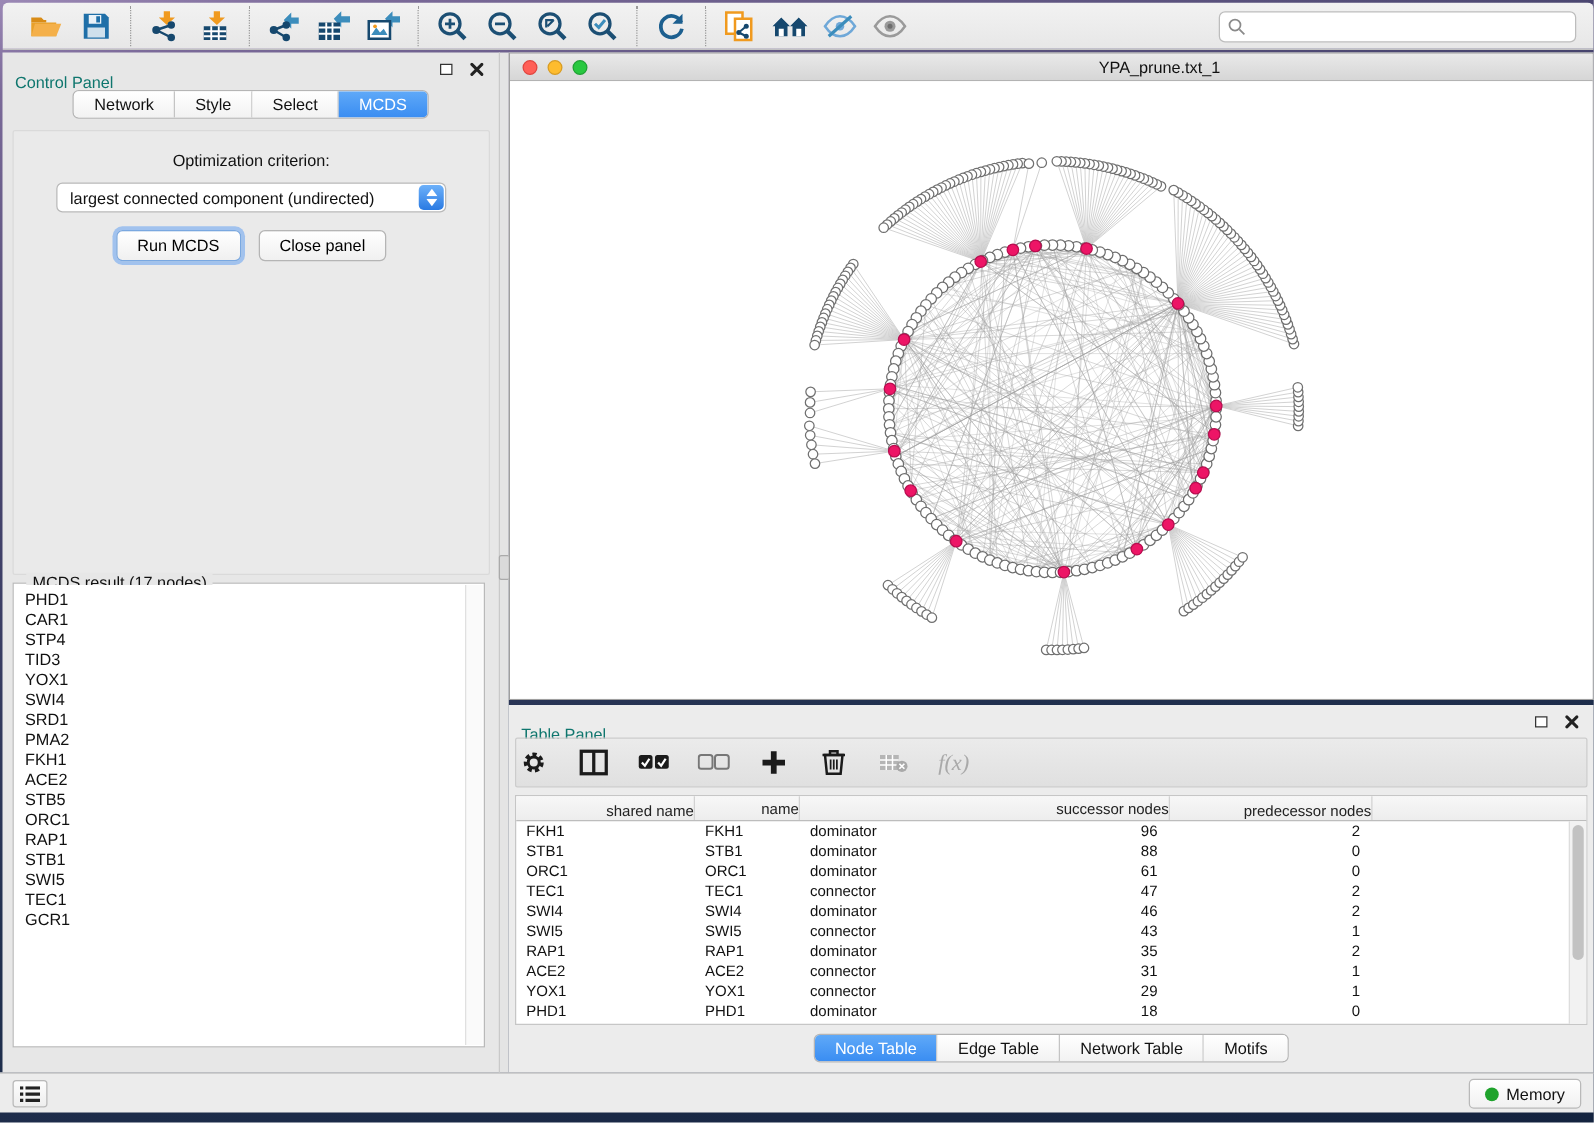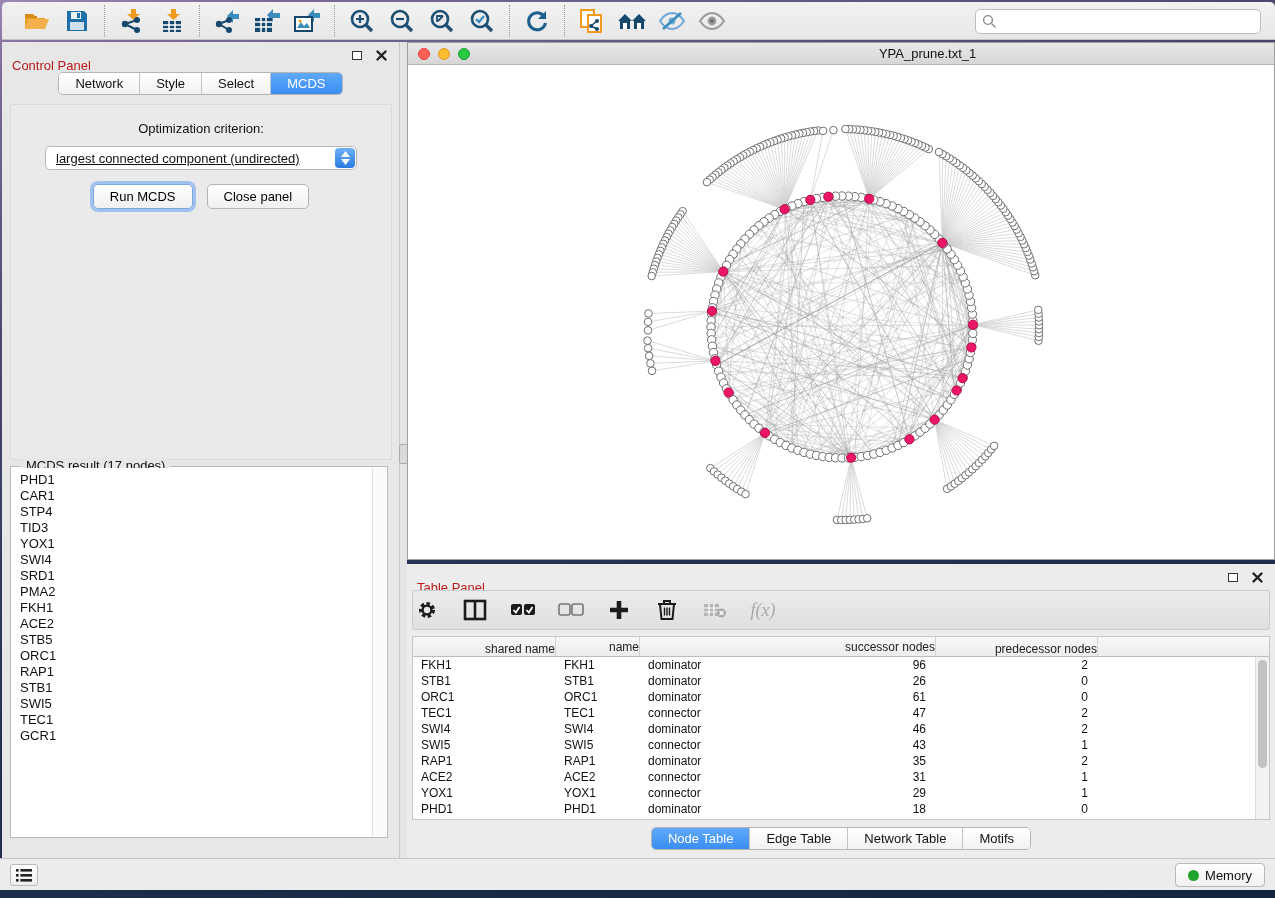--- a/index.html
+++ b/index.html
@@ -18,37 +18,37 @@
   .tb-group + .tb-group { border-left:1px dotted #9a9a9a; }
   .tb-btn { width:30px; height:28px; display:flex; align-items:center; justify-content:center; cursor:pointer; }
   .search-wrap { position:absolute; right:14px; top:7px; width:286px; height:25px; }
   .search-wrap input { width:100%; height:100%; border:1px solid #bdbdbd; border-radius:5px; background:#fff;
     padding:0 8px 0 26px; font-size:12px; outline:none; font-family:"Liberation Sans",sans-serif; }
   .search-icon { position:absolute; left:7px; top:5px; }
 
   
   .control-panel { left:2px; top:42px; width:398px; height:816px; background:#e7e7e7; border-right:1px solid #c9c9c9; }
   .panel-titlebar { height:26px; display:flex; align-items:center; padding:0 10px; }
-  .panel-title { font-size:13px; color:#b91c1c;margin-top:21px; }
+  .panel-title { font-size:13px; color:#0f766e;margin-top:21px; }
   .panel-titlebar .spacer { flex:1; }
   .mini-btn { width:16px; height:16px; display:flex; align-items:center; justify-content:center; margin-left:8px; cursor:pointer; }
   .float-glyph { width:10px; height:9px; border:1.4px solid #333; background:#fff; }
 
   .seg-tabs { display:flex; justify-content:center; margin-top:4px; }
   .seg { display:flex; border:1px solid #b5b5b5; border-radius:5px; overflow:hidden; background:#fff; }
   .seg-tab { padding:3px 16px; font-size:13px; background:linear-gradient(#ffffff,#f2f2f2); color:#111; cursor:pointer; border-right:1px solid #c4c4c4; }
   .seg-tab:last-child { border-right:none; }
   .seg-tab.active { background:linear-gradient(#5fa9f8,var(--accent)); color:#fff; }
 
   .mcds-panel { position:absolute; left:8px; top:62px; width:382px; height:356px; background:#eaeaea;
     border:1px solid #dadada; border-radius:2px; text-align:center; }
   .opt-label { margin-top:16px; font-size:13px; }
   .dropdown { position:relative; margin:10px auto 0; width:312px; height:24px; background:#fff; border:1px solid #b9b9b9;
     border-radius:5px; display:flex; align-items:center; padding:0 30px 0 10px; font-size:13px; cursor:pointer; }
-  .dd-text { white-space:nowrap; overflow:hidden;text-decoration:underline; }
+  .dd-text { white-space:nowrap; overflow:hidden; }
   .dd-stepper { position:absolute; right:1px; top:1px; width:20px; height:20px; border-radius:4px;
     background:linear-gradient(#6db1fa,#2a7ae2); display:flex; flex-direction:column; align-items:center; justify-content:center; gap:2px; }
   .dd-stepper svg { display:block; }
   .btn-row { margin-top:14px; display:flex; justify-content:center; gap:14px; }
   .push-btn { background:linear-gradient(#ffffff,#f0f0f0); border:1px solid #b5b5b5; border-radius:5px;
     padding:4px 16px; font-size:13px; cursor:pointer; font-family:"Liberation Sans",sans-serif; }
   .push-btn.focused { box-shadow:0 0 0 3px rgba(100,160,240,.55); border-color:#7aa8e0; }
 
   .groupbox { position:absolute; left:8px; top:424px; width:378px; height:372px; border:1px solid #b9b9b9; background:#fff; }
   .groupbox-title { position:absolute; top:-9px; left:10px; background:#e7e7e7; padding:0 5px; font-size:13px; }
@@ -1272,21 +1272,21 @@
           <div class="td left" style="width: 143px;">FKH1</div>
           <div class="td left" style="width: 84px;">FKH1</div>
           <div class="td left" style="width: 148px;">dominator</div>
           <div class="td right" style="width: 148px;">96</div>
           <div class="td right" style="width: 162px;">2</div>
         </div>
         <div class="tr">
           <div class="td left" style="width: 143px;">STB1</div>
           <div class="td left" style="width: 84px;">STB1</div>
           <div class="td left" style="width: 148px;">dominator</div>
-          <div class="td right" style="width: 148px;">26</div>
+          <div class="td right" style="width: 148px;">88</div>
           <div class="td right" style="width: 162px;">0</div>
         </div>
         <div class="tr">
           <div class="td left" style="width: 143px;">ORC1</div>
           <div class="td left" style="width: 84px;">ORC1</div>
           <div class="td left" style="width: 148px;">dominator</div>
           <div class="td right" style="width: 148px;">61</div>
           <div class="td right" style="width: 162px;">0</div>
         </div>
         <div class="tr">

